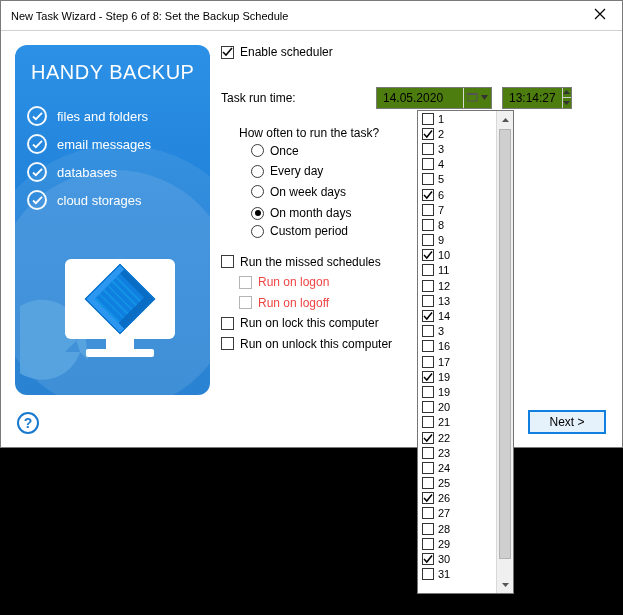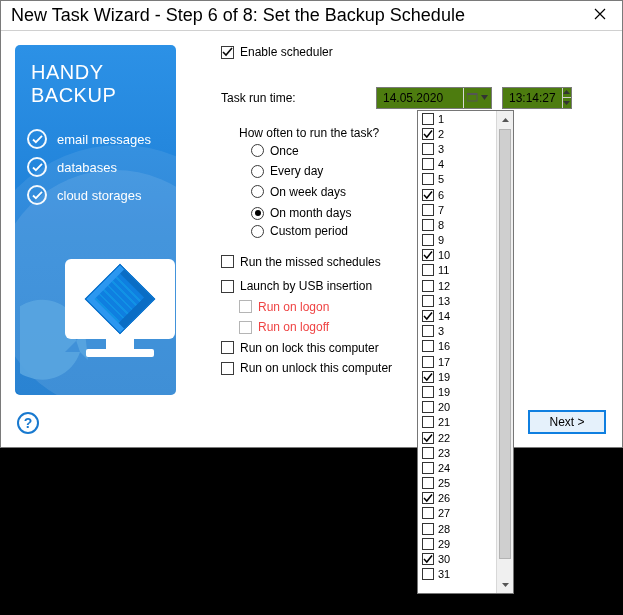--- a/index.html
+++ b/index.html
@@ -1,29 +1,29 @@
 <!DOCTYPE html>
 <html><head>
 <meta charset="utf-8">
 <style>
   * { box-sizing: border-box; }
   html, body { margin: 0; padding: 0; font-family: "Segoe UI", Tahoma, sans-serif; font-size: 12px; color: #000; }
   .root { width: 623px; height: 615px; background: #000; position: relative; }
   .window { position: absolute; left: 0; top: 0; width: 623px; height: 448px; background: #fff; border: 1px solid #7a7a7a; }
   .titlebar { height: 30px; display: flex; align-items: center; justify-content: space-between; padding: 0 0 0 10px; background: #fff; border-bottom: 1px solid #d0d0d0; }
-  .titlebar .title { font-size: 18px; }
+  .titlebar .title { font-size: 11px; }
   .titlebar .close { width: 44px; height: 100%; display: flex; align-items: center; justify-content: center; cursor: pointer; }
   .titlebar .close svg { width: 12px; height: 12px; }
 
   .content { position: relative; height: calc(100% - 31px); padding: 10px; }
 
   
-  .promo { position: absolute; left: 14px; top: 14px; width: 161px; height: 350px;
+  .promo { position: absolute; left: 14px; top: 14px; width: 195px; height: 350px;
            background: linear-gradient(180deg, #2c91e6 0%, #1e7fd6 55%, #1879cf 100%);
-           border-radius: 5px; color: #fff; overflow: hidden; }
+           border-radius: 12px; color: #fff; overflow: hidden; }
   .promo h1 { font-family: "Segoe UI Light", "Segoe UI", sans-serif; font-weight: 300; font-size: 20px; letter-spacing: 0.5px; margin: 16px 0 18px 16px; }
   .promo ul { list-style: none; margin: 0; padding: 0 0 0 12px; }
   .promo li { display: flex; align-items: center; font-size: 13px; font-weight: 300; padding: 4px 0; }
   .promo li .chk { width: 20px; height: 20px; border-radius: 50%; border: 2px solid rgba(255,255,255,0.95); margin-right: 10px; display: flex; align-items: center; justify-content: center; flex-shrink: 0; }
   .promo li .chk svg { width: 11px; height: 9px; }
   .swirl { position: absolute; bottom: -60px; left: -50px; width: 320px; height: 320px; }
   .swirl .sw1 { position: absolute; width: 290px; height: 290px; border-radius: 50%; background: rgba(255,255,255,0.08); left: 10px; top: 10px;}
   .swirl .sw2 { position: absolute; width: 240px; height: 240px; border-radius: 50%; background: rgba(255,255,255,0.10); left: 30px; top: 35px;}
   .arrow { position: absolute; left: 5px; bottom: 5px; }
   .monitor { position: absolute; left: 50px; bottom: 38px; width: 110px; }
@@ -101,20 +101,28 @@
 
       <div class="promo">
         <h1>HANDY BACKUP</h1>
         <ul>
           <li>
             <span class="chk">
                 <svg viewBox="0 0 12 10">
                   <path d="M1 5 L4.2 8 L11 1" stroke="#fff" stroke-width="2" fill="none"></path>
                 </svg>
               </span>
+            <span>files and folders</span>
+          </li>
+          <li>
+            <span class="chk">
+                <svg viewBox="0 0 12 10">
+                  <path d="M1 5 L4.2 8 L11 1" stroke="#fff" stroke-width="2" fill="none"></path>
+                </svg>
+              </span>
             <span>email messages</span>
           </li>
           <li>
             <span class="chk">
                 <svg viewBox="0 0 12 10">
                   <path d="M1 5 L4.2 8 L11 1" stroke="#fff" stroke-width="2" fill="none"></path>
                 </svg>
               </span>
             <span>databases</span>
           </li>
@@ -221,26 +229,20 @@
             </label>
         </div>
 
         <div class="sep">
           <label class="checkbox">
             <span class="tick"></span>
             <span class="label">Run the missed schedules</span>
           </label>
         </div>
 
-        <div class="sep2">
-          <label class="checkbox">
-            <span class="tick"></span>
-            <span class="label">Launch by USB insertion</span>
-          </label>
-        </div>
 
         <div class="deep" style="margin-top:4px">
           <label class="checkbox">
             <span class="tick disabled"></span>
             <span class="label disabled">Run on logon</span>
           </label>
         </div>
         <div class="deep" style="margin-top:4px">
           <label class="checkbox">
             <span class="tick disabled"></span>

